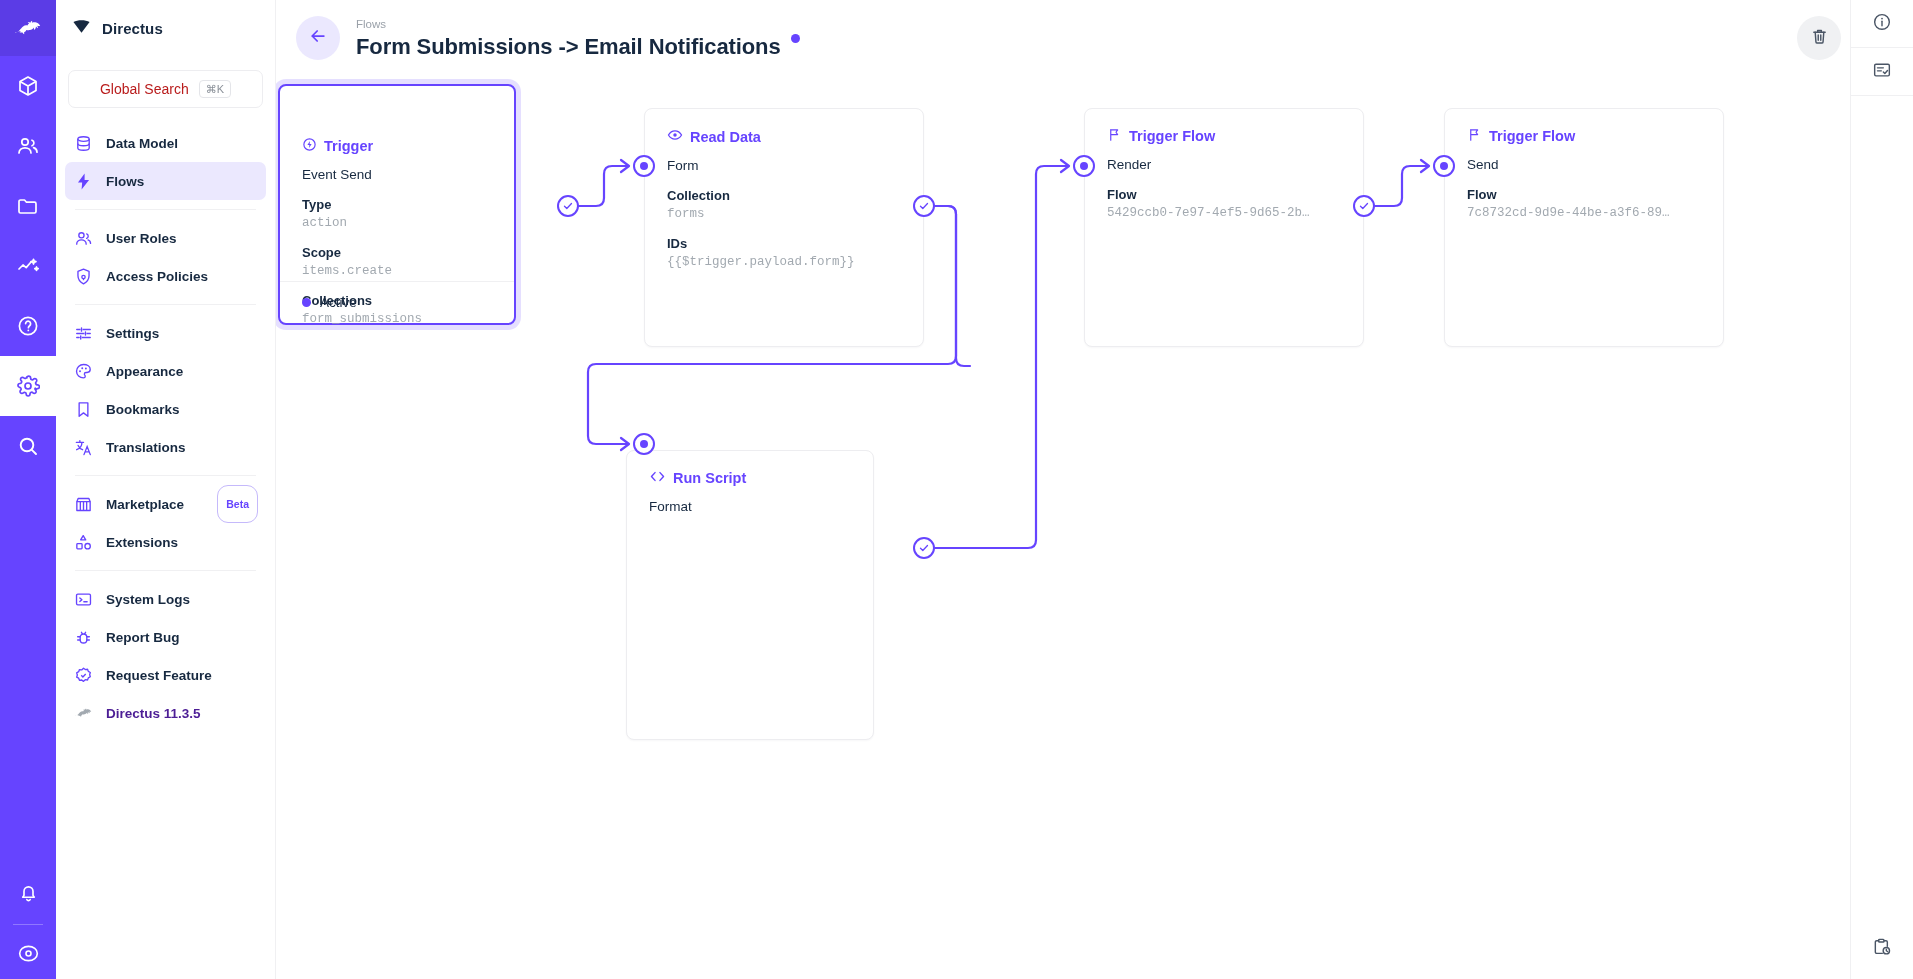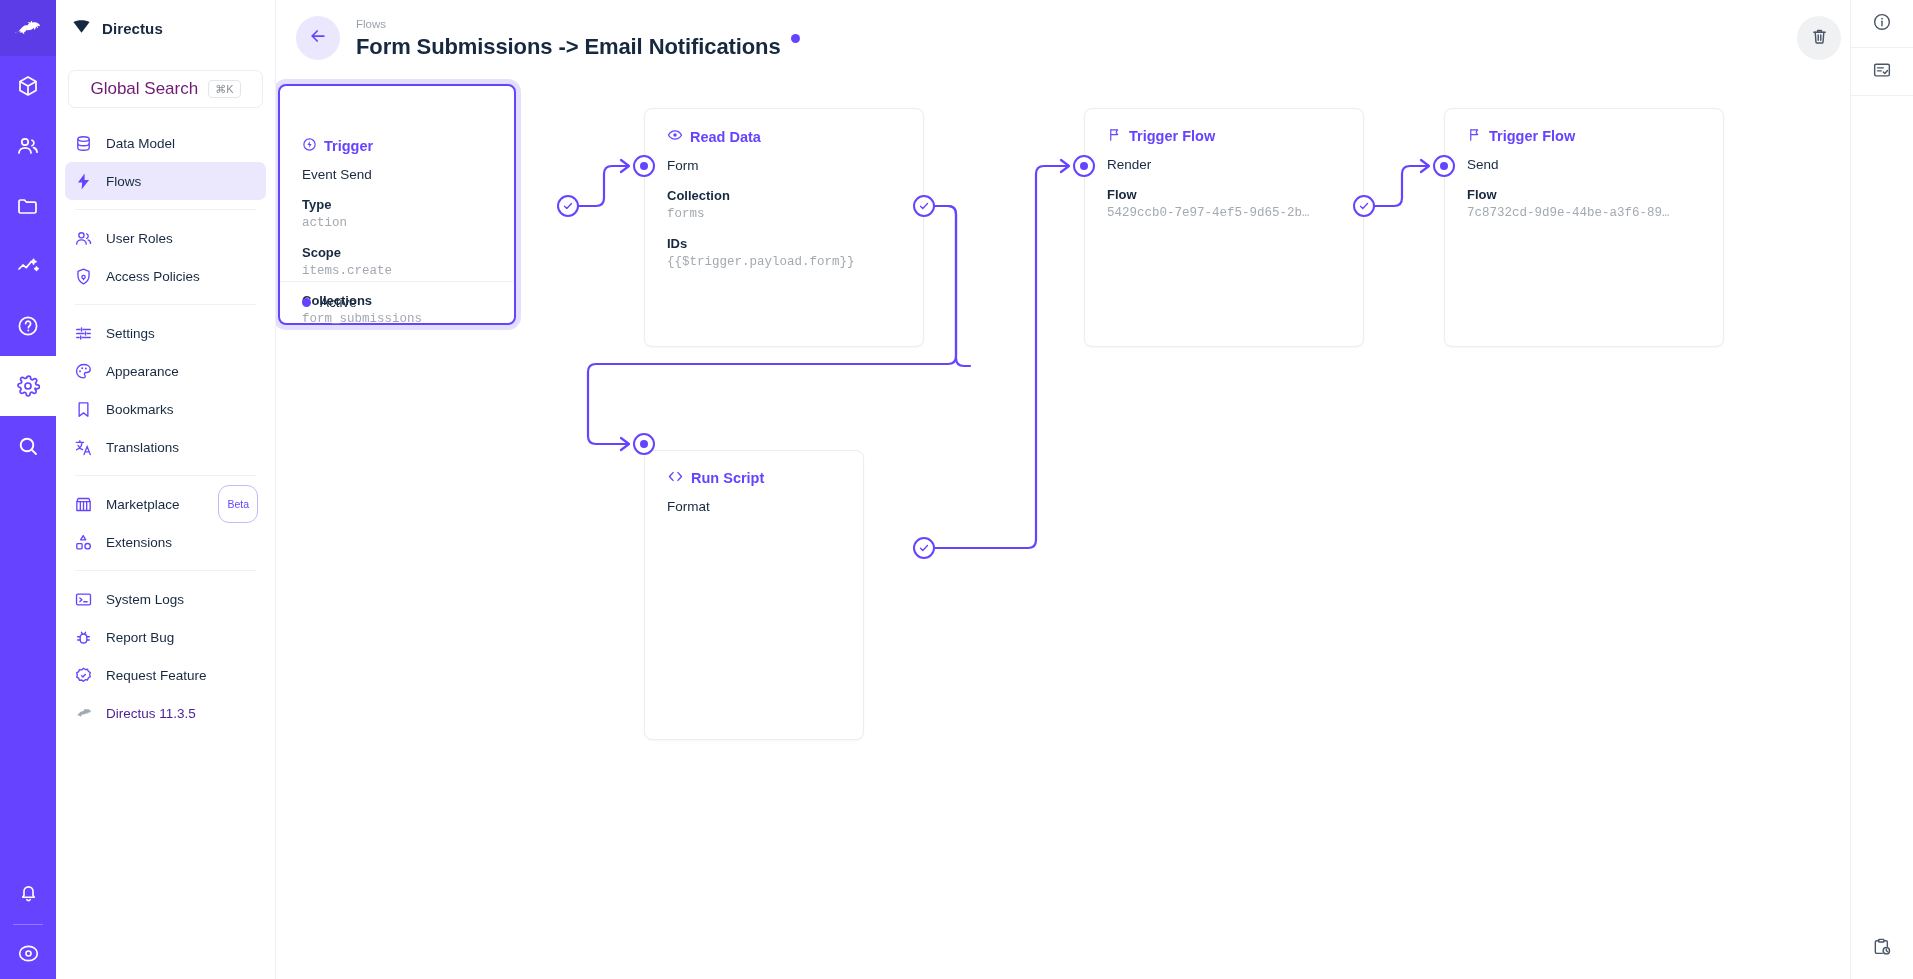--- a/index.html
+++ b/index.html
@@ -49,31 +49,31 @@
   }
   .sidebar-head .brand-name {
     font-size: 15px; font-weight: 700; color: #172940; letter-spacing: .1px;
   }
   .search-box {
     margin: 14px 12px 16px 12px;
     height: 38px; border: 1px solid #ededf0; border-radius: 7px;
     display: flex; align-items: center; justify-content: center;
     gap: 10px; cursor: text; background: #fff;
   }
-  .search-placeholder { font-size: 17px; color: #701a75; }
+  .search-placeholder { font-size: 14px; color: #b91c1c; }
   .kbd {
     border: 1px solid #e4e5e9; border-radius: 4px;
     font-size: 11px; color: #8b9199; padding: 2px 6px;
     line-height: 1.1;
   }
   .nav-list { padding: 0 9px; }
   .nav-item {
     display: flex; align-items: center; gap: 13px;
     height: 38px; border-radius: 7px; padding: 0 8px;
-    cursor: pointer; position: relative;
+    cursor: pointer; position: relative; font-weight: bold;
   }
   .nav-item.active { background: #ebe8fe; }
   .nav-label { font-size: 13.5px; color: #172940; }
   .nav-item.muted .nav-label { color: #4c1d95; }
   .nav-icon { width: 20px; height: 20px; display:flex; align-items:center; justify-content:center; flex: 0 0 20px;}
   .nav-sep { height: 1px; background: #f0f0f2; margin: 9px 10px; }
   .badge-beta {
     margin-left: auto; border: 1px solid #c5b9fb; color: #6644ff;
     border-radius: 11px; font-size: 10.5px; padding: 12px 8px; line-height: 1.2;
   }
@@ -136,21 +136,21 @@
   .node-trigger .node-title { padding-top: 21px; margin-top: 30px; }
   .trigger-foot {
     position: absolute; left: 0; right: 0; bottom: 0; height: 42px;
     border-top: 1px solid #f0f0f2;
     display: flex; align-items: center; gap: 9px; padding: 0 22px;
   }
   .status-dot { width: 9px; height: 9px; border-radius: 50%; background: #6644ff; }
   .status-label { font-size: 13.5px; color: #172940; }
 
   .node-read   { left: 368px; top: 32px;  width: 280px; height: 239px; }
-  .node-script { left: 368px; top: 374px; width: 220px; height: 290px; }
+  .node-script { left: 350px; top: 374px; width: 248px; height: 290px; }
   .node-tf1    { left: 808px; top: 32px;  width: 280px; height: 239px; }
   .node-tf2    { left: 1168px; top: 32px; width: 280px; height: 239px; }
 
   
   .port {
     position: absolute; width: 22px; height: 22px; border-radius: 50%;
     background: #ffffff; border: 2px solid #6644ff;
     display: flex; align-items: center; justify-content: center;
     cursor: pointer; z-index: 6;
   }

